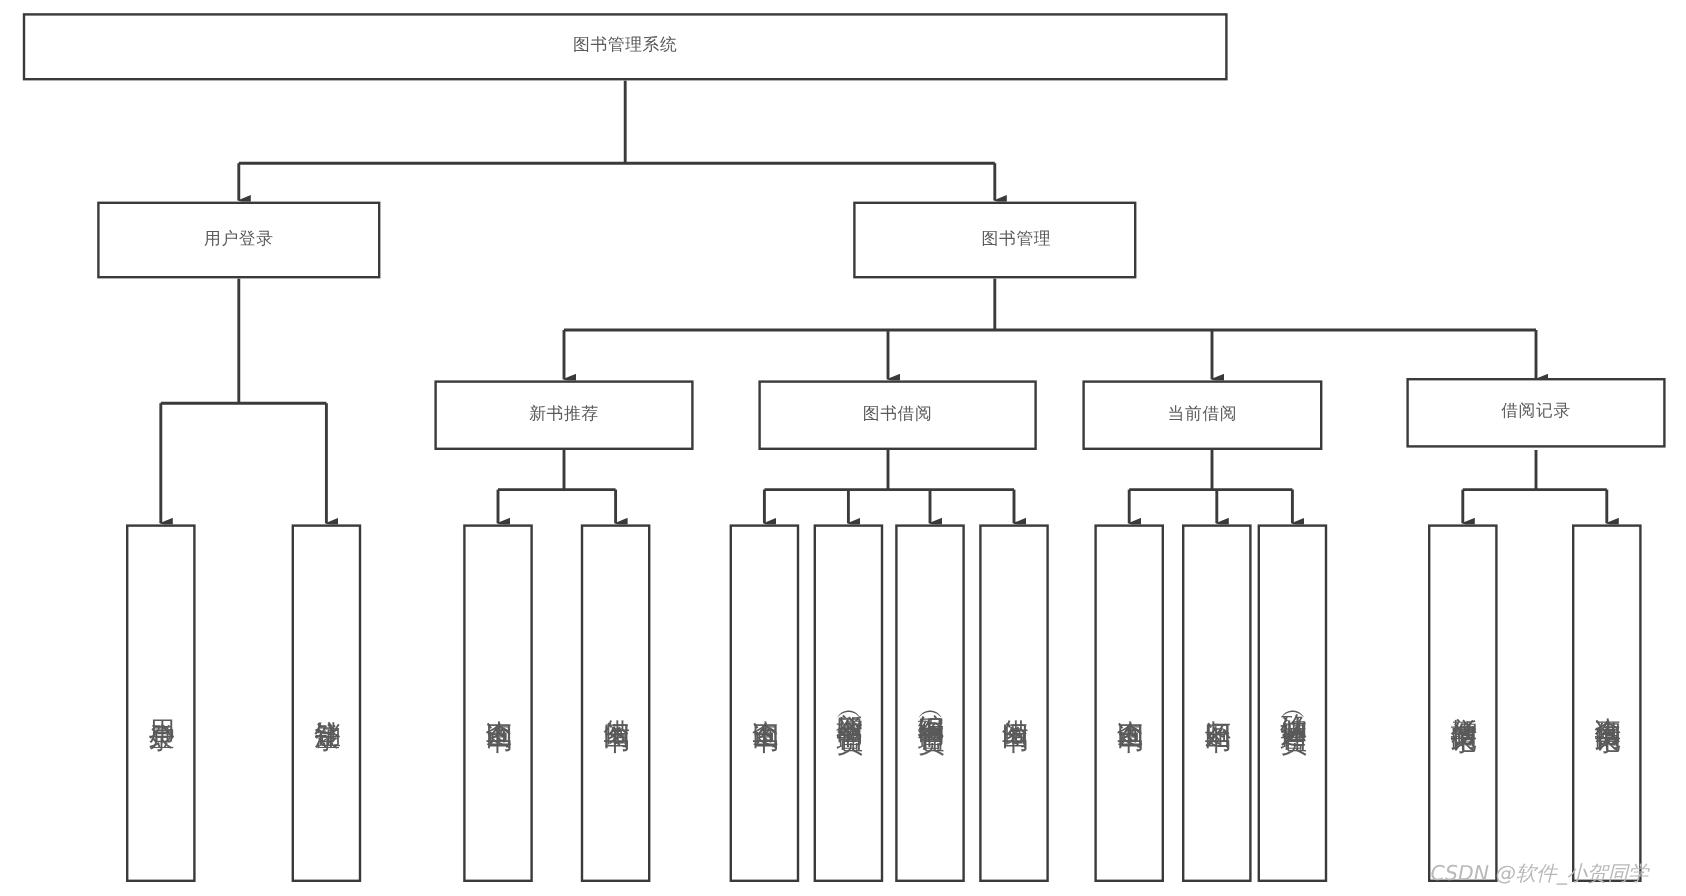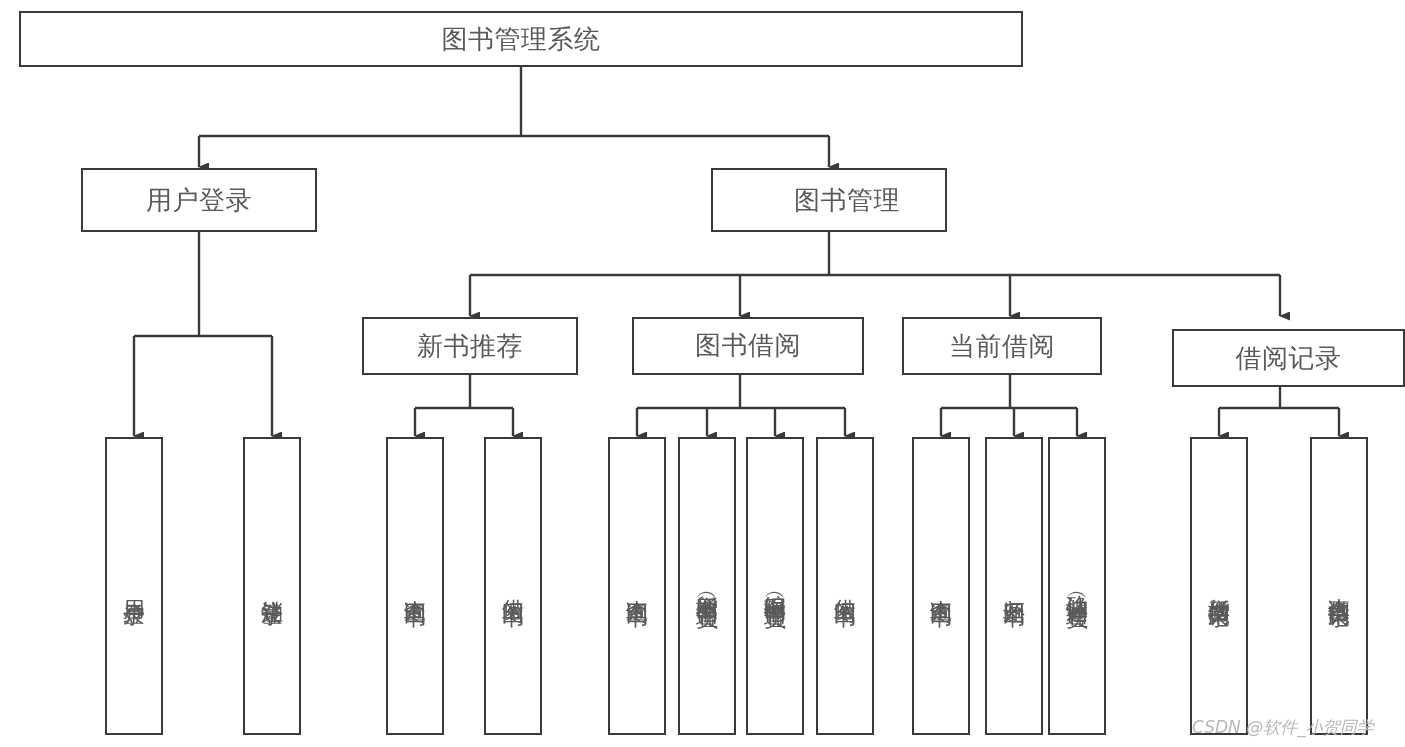--- a/index.html
+++ b/index.html
@@ -29,21 +29,21 @@
     box-sizing: border-box;
     background: #ffffff;
     border: 2px solid #3a3a3a;
     display: flex;
     align-items: center;
     justify-content: center;
     z-index: 2;
   }
   .node-label {
     color: #5a5a5a;
-    font-size: 26px;
+    font-size: 14px;
     line-height: 1.08;
     letter-spacing: 0.5px;
     white-space: nowrap;
     text-align: center;
   }
   .node.vertical .node-label {
     writing-mode: vertical-rl;
     text-orientation: upright;
     font-size: 22px;
     letter-spacing: 2px;
@@ -121,21 +121,21 @@
       </div>
       <div class="node" style="left: 362px; top: 317px; width: 216px; height: 58px; justify-content: center;">
         <span class="node-label">新书推荐</span>
       </div>
       <div class="node" style="left: 632px; top: 317px; width: 232px; height: 58px; font-family: Liberation Serif, serif;">
         <span class="node-label">图书借阅</span>
       </div>
       <div class="node" style="left: 902px; top: 317px; width: 200px; height: 58px;">
         <span class="node-label">当前借阅</span>
       </div>
-      <div class="node" style="left: 1172px; top: 329px; width: 233px; height: 58px;">
+      <div class="node" style="left: 1172px; top: 315px; width: 216px; height: 58px;">
         <span class="node-label">借阅记录</span>
       </div>
       <div class="node vertical" style="left: 105px; top: 437px; width: 58px; height: 298px;">
         <span class="node-label">用户登录</span>
       </div>
       <div class="node vertical" style="left: 243px; top: 437px; width: 58px; height: 298px;">
         <span class="node-label">注销登录</span>
       </div>
       <div class="node vertical" style="left: 386px; top: 437px; width: 58px; height: 298px;">
         <span class="node-label">查询图书</span>

